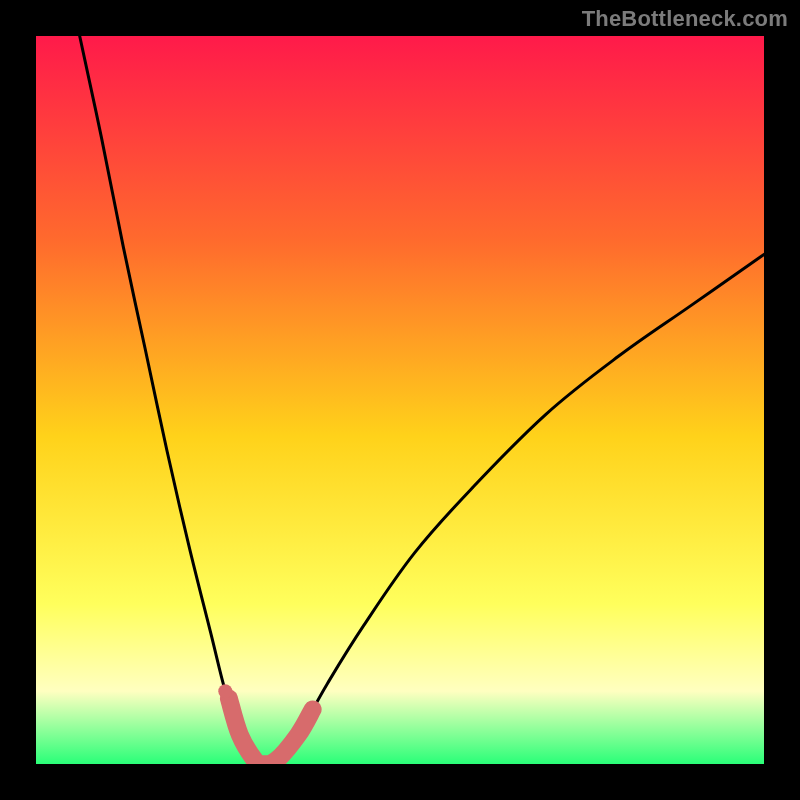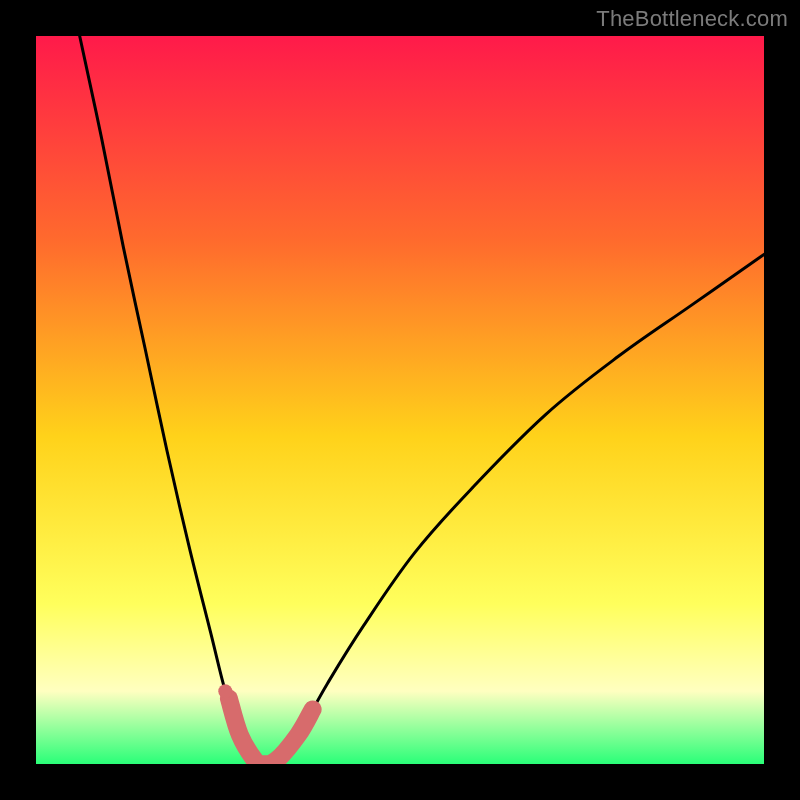--- a/index.html
+++ b/index.html
@@ -26,21 +26,21 @@
     width: 728px;
     height: 728px;
     overflow: hidden;
   }
   .attribution {
     position: absolute;
     top: 6px;
     right: 12px;
     color: #7b7b7b;
     font-size: 22px;
-    font-weight: 400;
+    font-weight: 700;
     letter-spacing: 0.2px;
     user-select: none;
   }
   svg { display: block; }
 </style>
 </head>
 <body>
 
 <div class="frame">
   <div class="plot">

